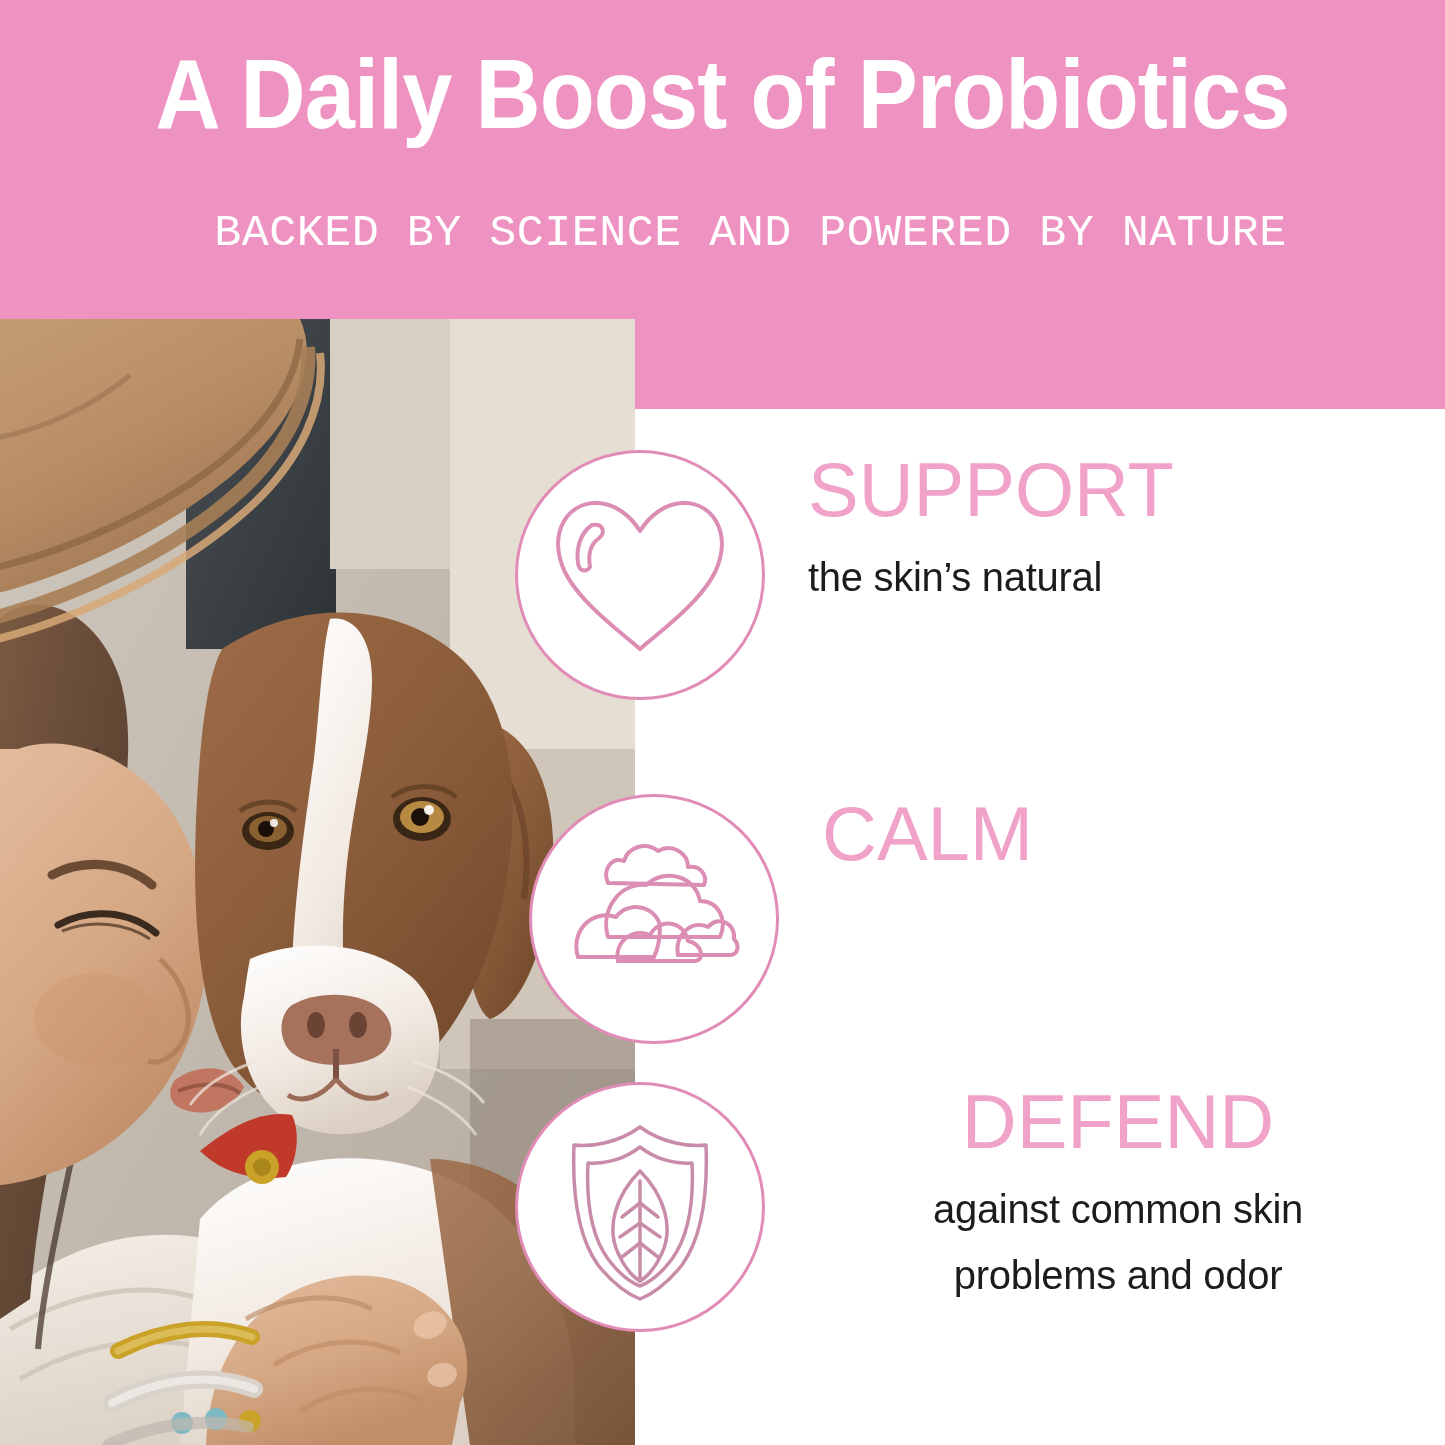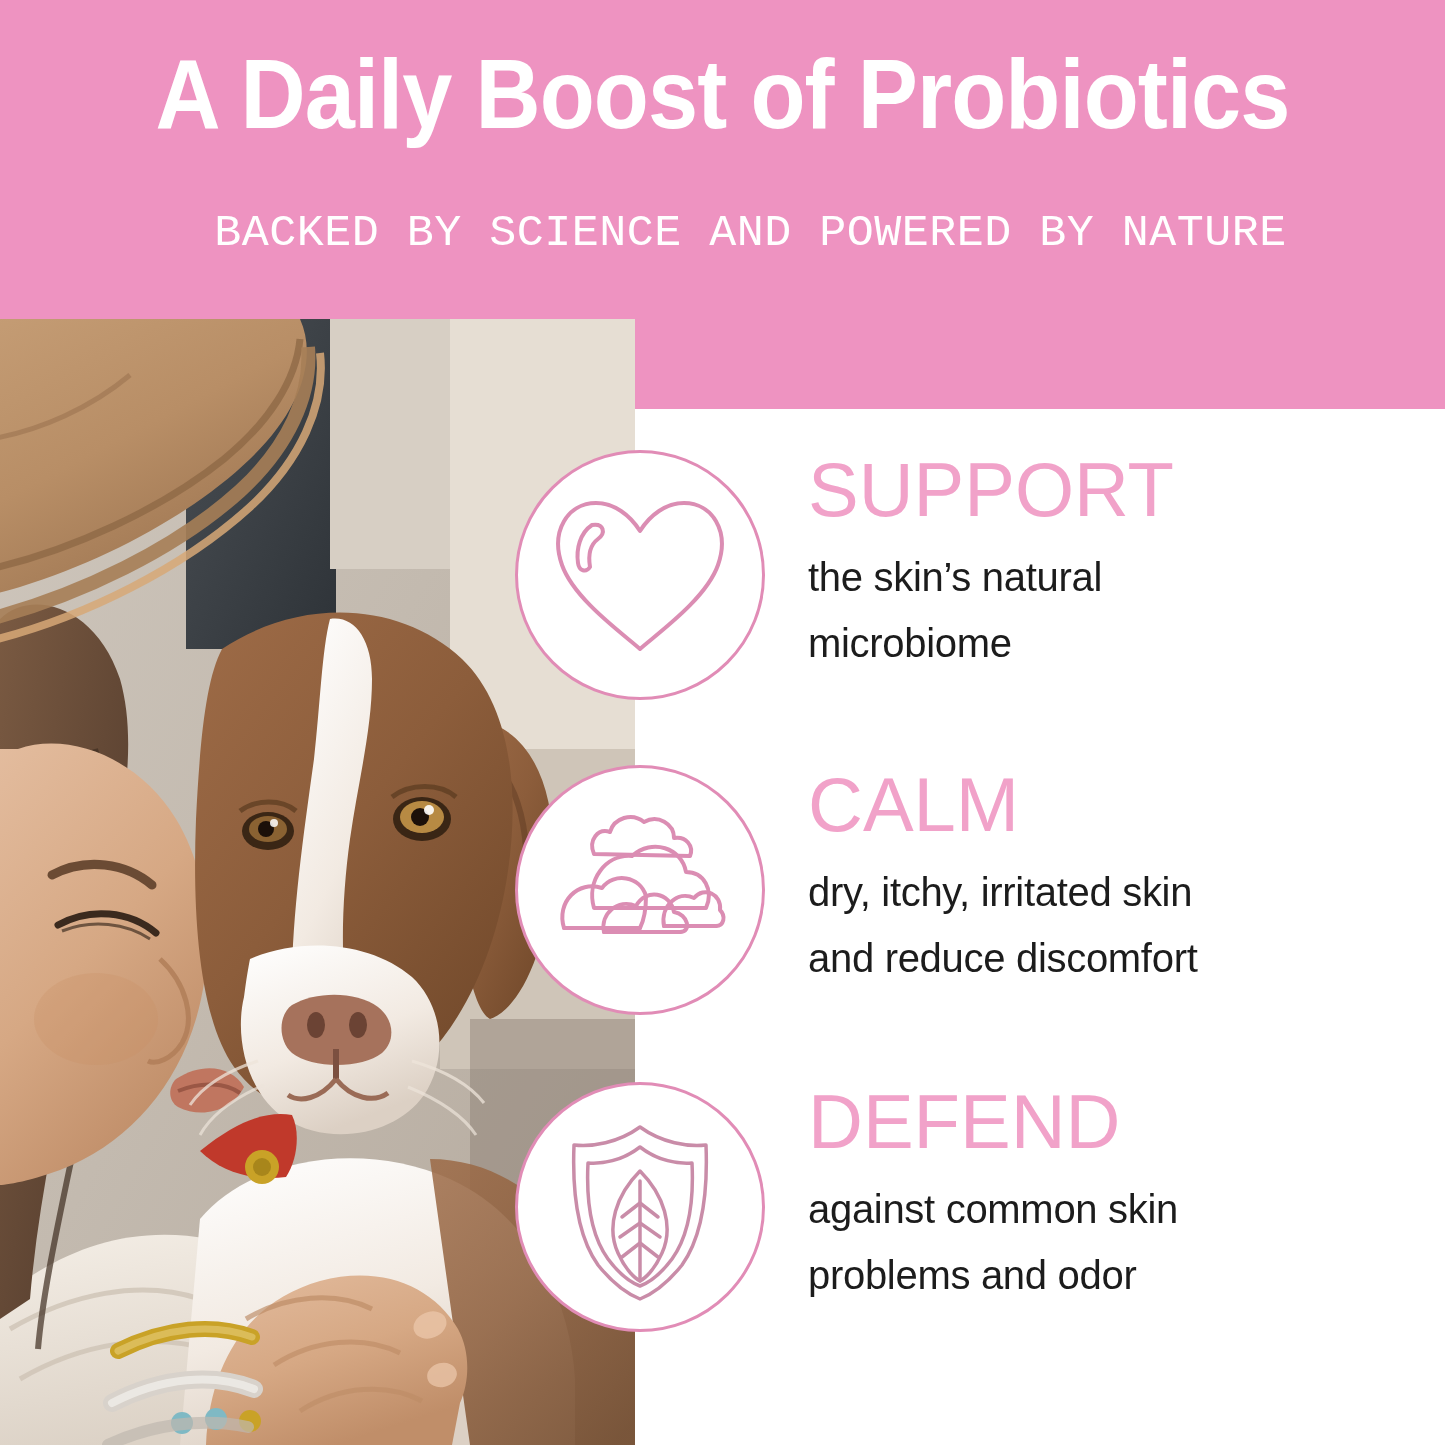--- a/index.html
+++ b/index.html
@@ -77,22 +77,22 @@
   }
 
   
   .benefit-row {
     position: absolute;
     left: 0;
     width: 1154px;
     height: 254px;
   }
   #benefit-0 { top: 450px; }
-  #benefit-1 { top: 765px; }
-  #benefit-2 { top: 1082px; }
+  #benefit-1 { top: 794px; margin-left: 14px; }
+  #benefit-2 { top: 1082px; text-align: center; }
 
   .benefit-circle {
     position: absolute;
     left: 515px;
     top: 0;
     width: 250px;
     height: 250px;
     border-radius: 50%;
     background: #ffffff;
     border: 3px solid #E18CB6;
@@ -282,21 +282,20 @@
       <svg viewBox="0 0 244 244" xmlns="http://www.w3.org/2000/svg">
         <path d="M122 196 C 104 180, 56 146, 44 112 C 32 78, 50 50, 78 50 C 96 50, 112 62, 122 78 C 132 62, 148 50, 166 50 C 194 50, 212 78, 200 112 C 188 146, 140 180, 122 196 Z" fill="none" stroke="#DB8DB3" stroke-width="4" stroke-linejoin="round"></path>
         <path d="M74 72 C 62 80, 58 96, 60 110 C 61 118, 68 120, 72 114 C 70 102, 72 92, 80 86 C 88 80, 86 70, 74 72 Z" fill="none" stroke="#DB8DB3" stroke-width="4" stroke-linejoin="round"></path>
       </svg>
     </div>
 
     <div class="benefit-text">
       <div class="benefit-title">SUPPORT</div>
       <div class="benefit-desc">
         <span class="ln">the skin’s natural</span>
-        <span class="ln">microbiome</span>
       </div>
     </div>
   </div>
 
   <div class="benefit-row" id="benefit-1">
 
     <div class="benefit-circle">
       <svg viewBox="0 0 244 244" xmlns="http://www.w3.org/2000/svg">
         <g fill="none" stroke="#DB8DB3" stroke-width="4" stroke-linejoin="round" stroke-linecap="round">
 
@@ -312,24 +311,20 @@
 
           <path d="M86 164 L 162 164"></path>
           <path d="M46 160 L 122 160"></path>
           <path d="M146 158 L 198 158"></path>
         </g>
       </svg>
     </div>
 
     <div class="benefit-text">
       <div class="benefit-title">CALM</div>
-      <div class="benefit-desc">
-        <span class="ln">dry, itchy, irritated skin</span>
-        <span class="ln">and reduce discomfort</span>
-      </div>
     </div>
   </div>
 
   <div class="benefit-row" id="benefit-2">
 
     <div class="benefit-circle">
       <svg viewBox="0 0 244 244" xmlns="http://www.w3.org/2000/svg">
         <g fill="none" stroke="#C98CA8" stroke-width="3.5" stroke-linejoin="round" stroke-linecap="round">
 
           <path d="M122 42 C 100 58, 74 62, 56 60 C 54 110, 60 152, 80 180 C 96 200, 112 210, 122 214

